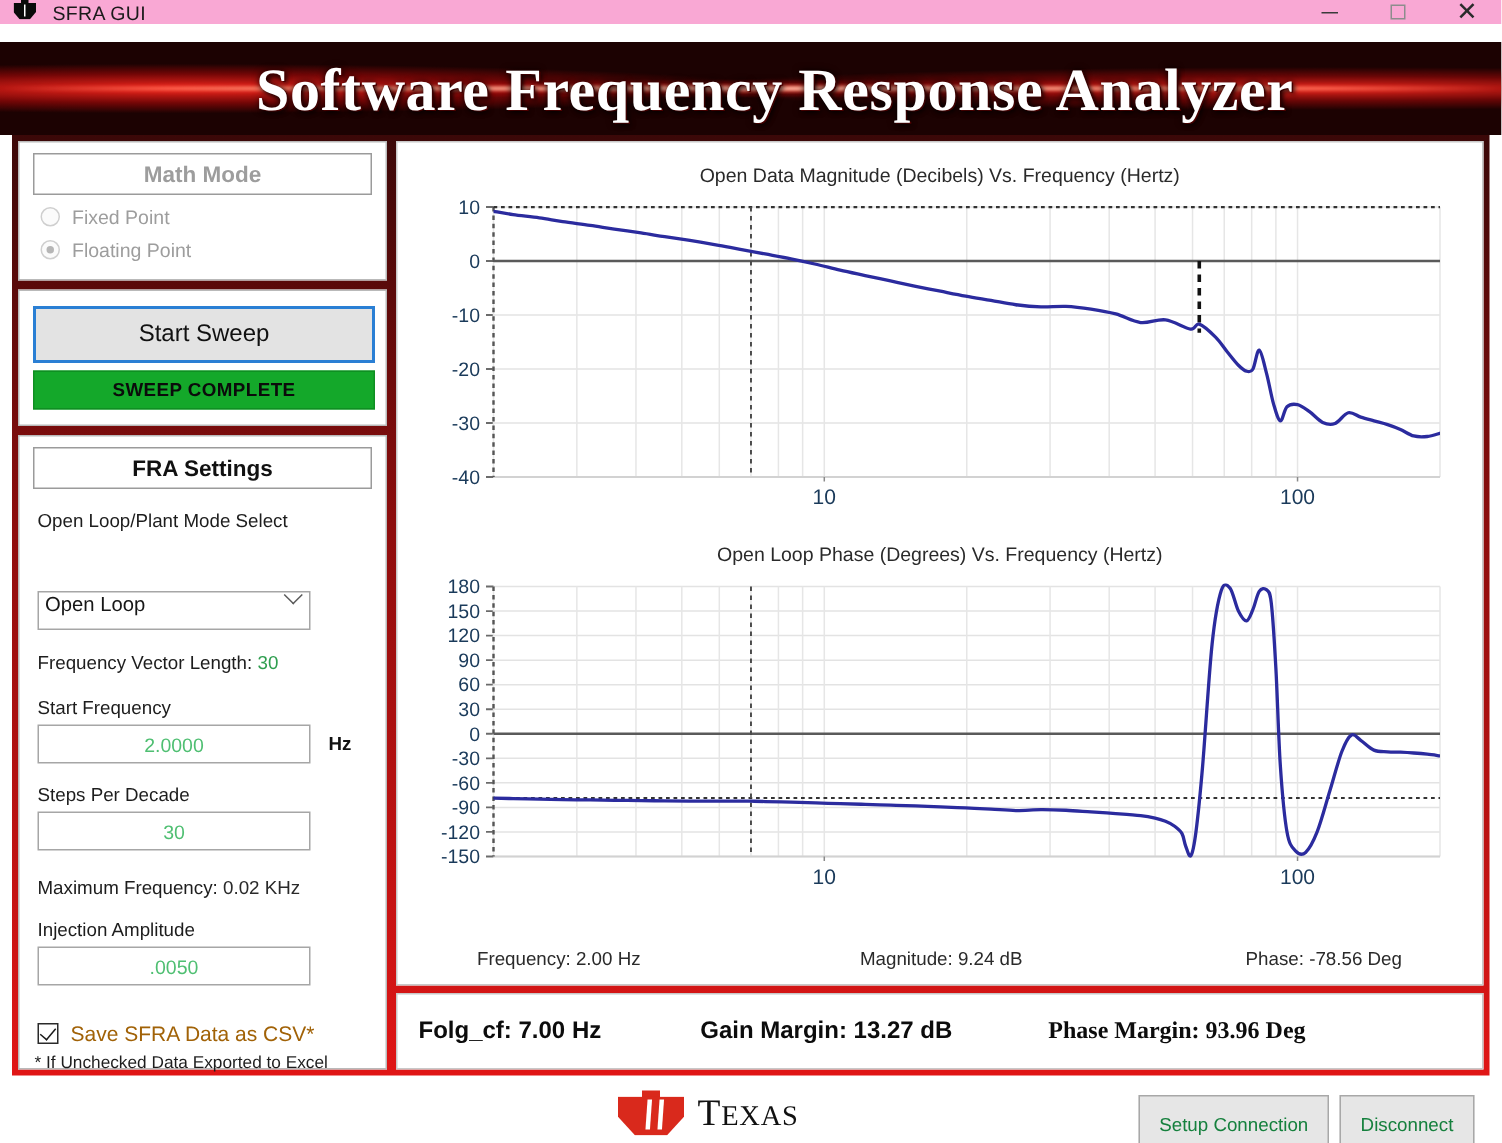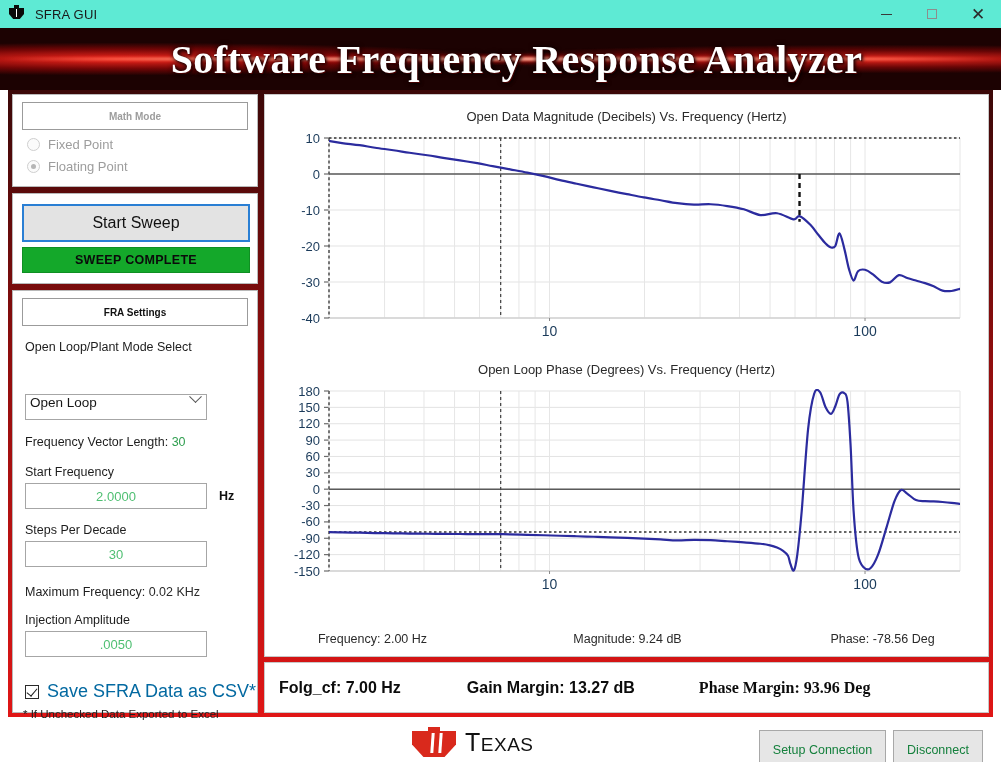--- a/index.html
+++ b/index.html
@@ -7,22 +7,22 @@
   body {
     width:1001px; height:762px;
     font-family: "Liberation Sans", sans-serif;
     background:#ffffff;
     overflow:hidden;
     position:relative;
   }
 
   
   #titlebar{
-    position:absolute; left:0; top:0; width:1001px; height:28px;
-    background:#5eead4;
+    position:absolute; left:0; top:0; width:1001px; height:16px;
+    background:#f9a8d4;
     display:flex; align-items:center;
   }
   #ti-mini-logo{
     margin-left:8px; width:18px; height:18px; position:relative; flex:none;
   }
   #ti-mini-logo .tm-body{
     position:absolute; left:1px; top:3px; width:15px; height:11px;
     background:#0a0a0a;
     clip-path: polygon(0% 0%, 100% 0%, 100% 55%, 72% 100%, 28% 100%, 0% 55%);
   }
@@ -88,21 +88,21 @@
   .panel{
     background:#ffffff; border:1px solid #b9b9b9;
   }
   #panel-mathmode{ position:absolute; left:0; top:0; width:246px; height:93px; }
   #panel-sweep{ position:absolute; left:0; top:99px; width:246px; height:91px; }
   #panel-fra{ position:absolute; left:0; top:196px; width:246px; height:423px; }
 
   .groupbox{
     margin:7px 9px 0 9px; height:28px; border:1px solid #9b9b9b; background:#ffffff;
     display:flex; align-items:center; justify-content:center;
-    font-size:10px; font-weight:bold;
+    font-size:15px; font-weight:bold;
   }
   #mathmode-title{ color:#9d9d9d; }
   #fra-title{ color:#111111; }
 
   .radio-row{ display:flex; align-items:center; margin:7px 0 0 14px; }
   .radio{
     width:13px; height:13px; border-radius:50%; border:1px solid #cfcfcf; background:#fbfbfb;
     position:relative; flex:none;
   }
   .radio.checked::after{
@@ -142,21 +142,21 @@
 
   .chk-row{ display:flex; align-items:center; margin-left:12px; }
   .chkbox{
     width:14px; height:14px; border:1.4px solid #2a2a2a; background:#fff; position:relative; flex:none;
   }
   .chkbox.checked::after{
     content:""; position:absolute; left:3px; top:0px; width:5px; height:9px;
     border-right:1.8px solid #1a1a1a; border-bottom:1.8px solid #1a1a1a;
     transform:rotate(40deg);
   }
-  .chk-label{ margin-left:8px; font-size:18px; color:#0369a1; }
+  .chk-label{ margin-left:8px; font-size:14px; color:#a16207; }
   #csv-note{ font-size:11.5px; color:#1d1d1d; margin:6px 0 0 10px; }
 
   
   #rightcol{
     position:absolute; left:264px; top:94px; width:725px; height:619px;
   }
   #plot-panel{
     position:absolute; left:0; top:0; width:725px; height:563px;
     background:#ffffff; border:1px solid #c8c8c8;
   }
@@ -191,21 +191,21 @@
   #ti-mark{ position:relative; width:44px; height:30px; }
   #ti-mark .ti-body{
     position:absolute; left:0; top:4px; width:44px; height:26px;
     background:#d9291c;
     clip-path: polygon(0% 0%, 100% 0%, 100% 52%, 74% 100%, 26% 100%, 0% 52%);
   }
   #ti-mark .ti-stem{ position:absolute; left:16px; top:0; width:12px; height:8px; background:#d9291c; }
   #ti-mark .ti-gap1{ position:absolute; left:19px; top:6px; width:3px; height:20px; background:#ffffff; transform:skewX(-4deg); }
   #ti-mark .ti-gap2{ position:absolute; left:27px; top:6px; width:3px; height:20px; background:#ffffff; transform:skewX(-4deg); }
   #ti-word{
-    margin-left:9px; font-family:Liberation Sans, sans-serif; font-size:25px; color:#111;
+    margin-left:9px; font-family:Liberation Serif, serif; font-size:25px; color:#111;
     letter-spacing:.5px;
   }
   #ti-word .sm{ font-size:19px; }
   .footer-btn{
     position:absolute; top:8px; height:40px; background:#e6e6e6; border:1px solid #a8a8a8;
     display:flex; align-items:center; justify-content:center; font-size:12.5px; color:#15803d;
     cursor:pointer;
   }
   #btn-setup{ left:759px; width:127px; }
   #btn-disconnect{ left:893px; width:90px; }

